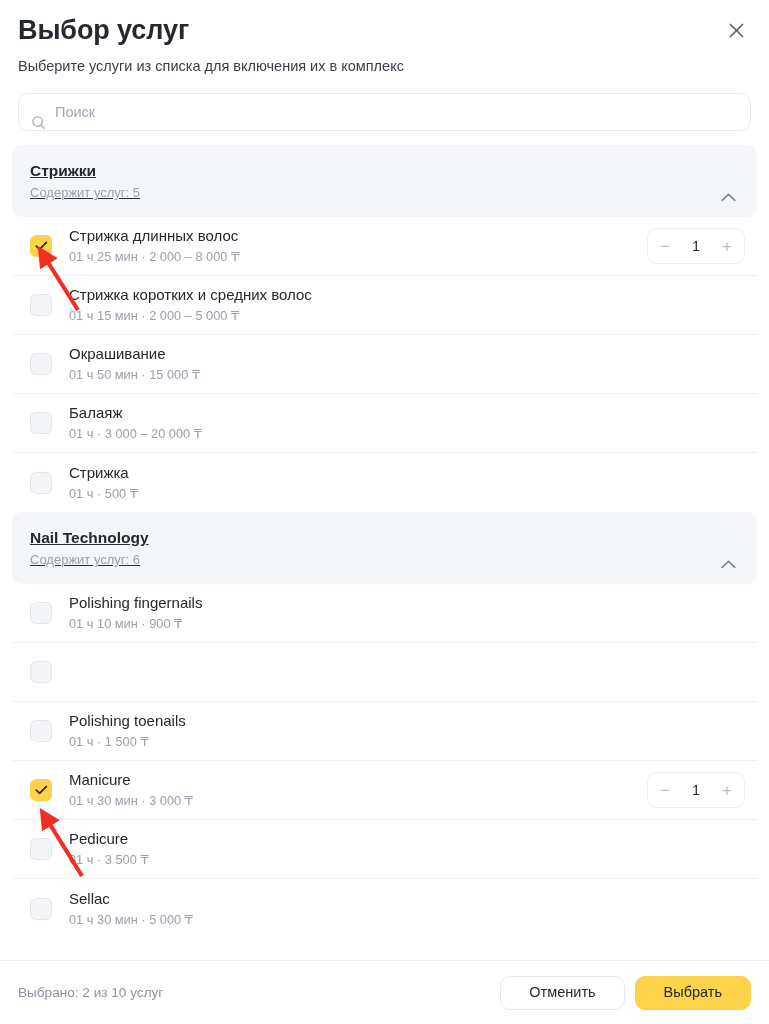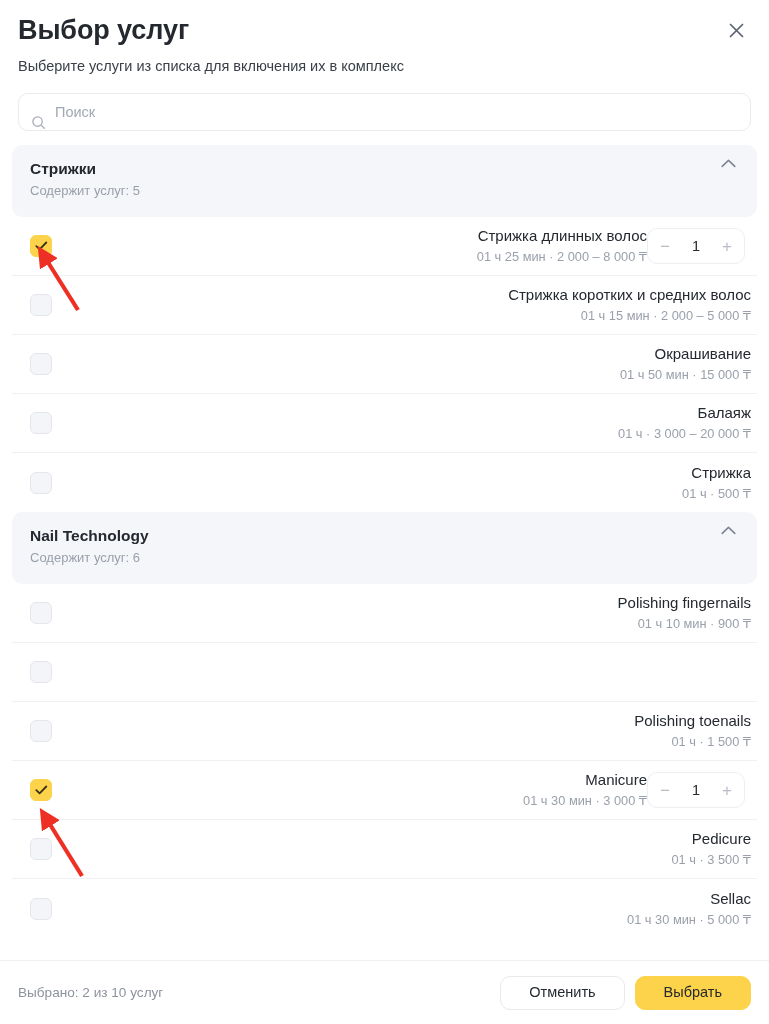--- a/index.html
+++ b/index.html
@@ -102,24 +102,25 @@
     flex: 1 1 auto;
     overflow: hidden;
     padding: 0 12px 0 12px;
   }
 
   .group-header {
     background: #f5f6f9;
     border-radius: 10px;
     padding: 14px 18px 15px 18px;
     display: flex;
-    align-items: flex-start;
+    align-items: flex-end;
     justify-content: space-between;
     cursor: pointer;
     min-height: 72px;
+    text-decoration: underline;
   }
 
   .group-texts { display: flex; flex-direction: column; gap: 3px; }
 
   .group-title {
     font-size: 15.5px;
     font-weight: 700;
     color: #24282f;
     line-height: 20px;
   }
@@ -165,21 +166,20 @@
   }
   .checkbox .tick { display: none; }
   .checkbox.checked .tick { display: block; }
 
   .row-texts {
     flex: 1 1 auto;
     display: flex;
     flex-direction: column;
     gap: 2px;
     min-width: 0;
-    text-align: right;
   }
 
   .row-name {
     font-size: 15px;
     line-height: 20px;
     color: #24282f;
     white-space: nowrap;
     overflow: hidden;
     text-overflow: ellipsis;
   }

